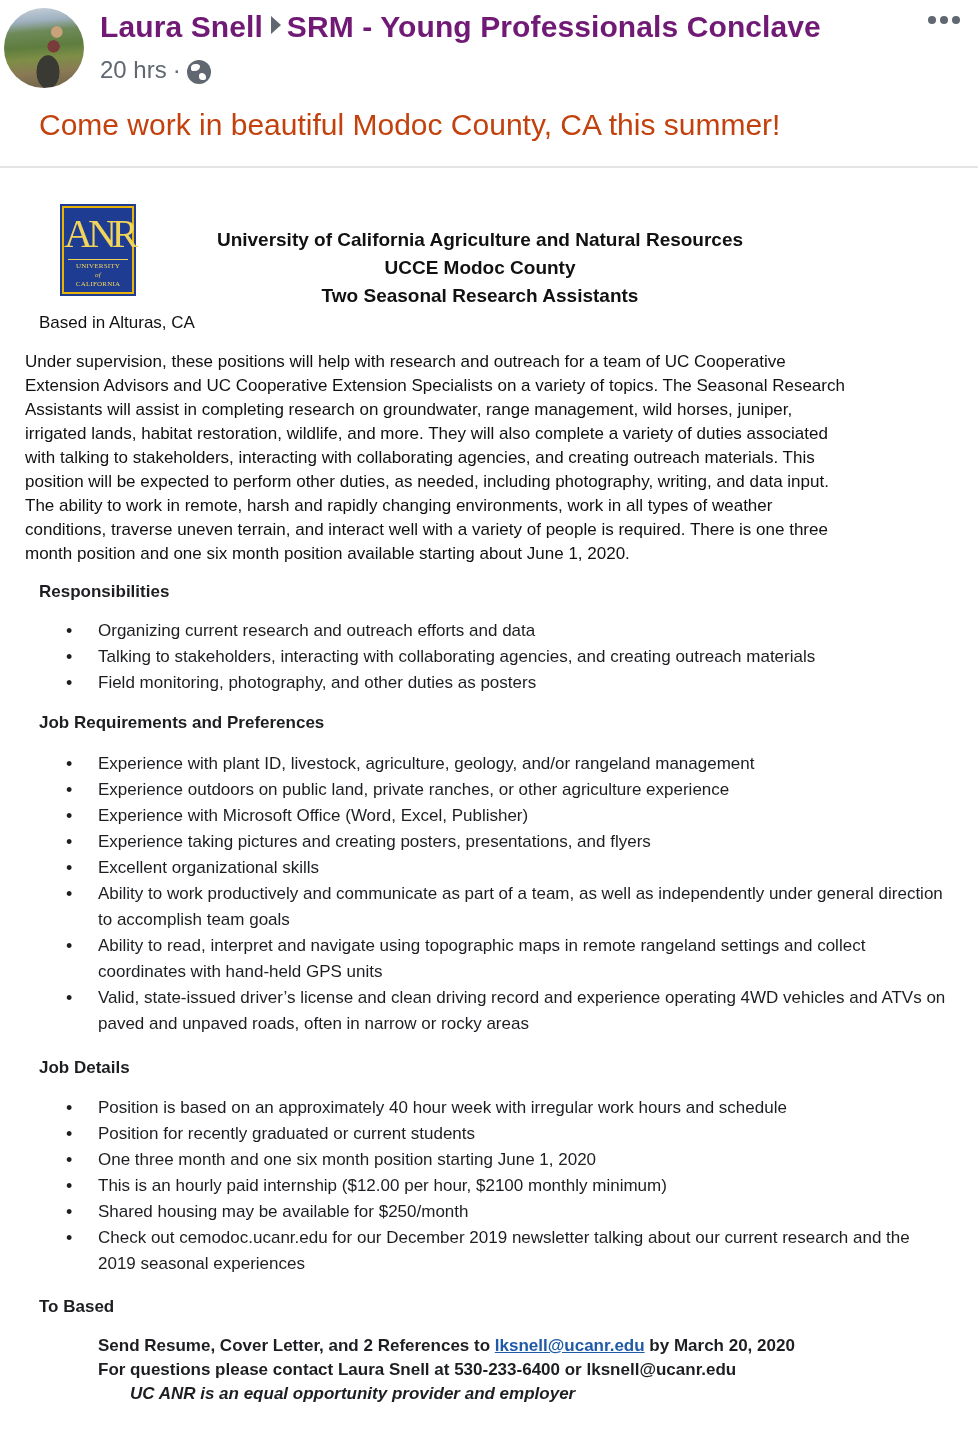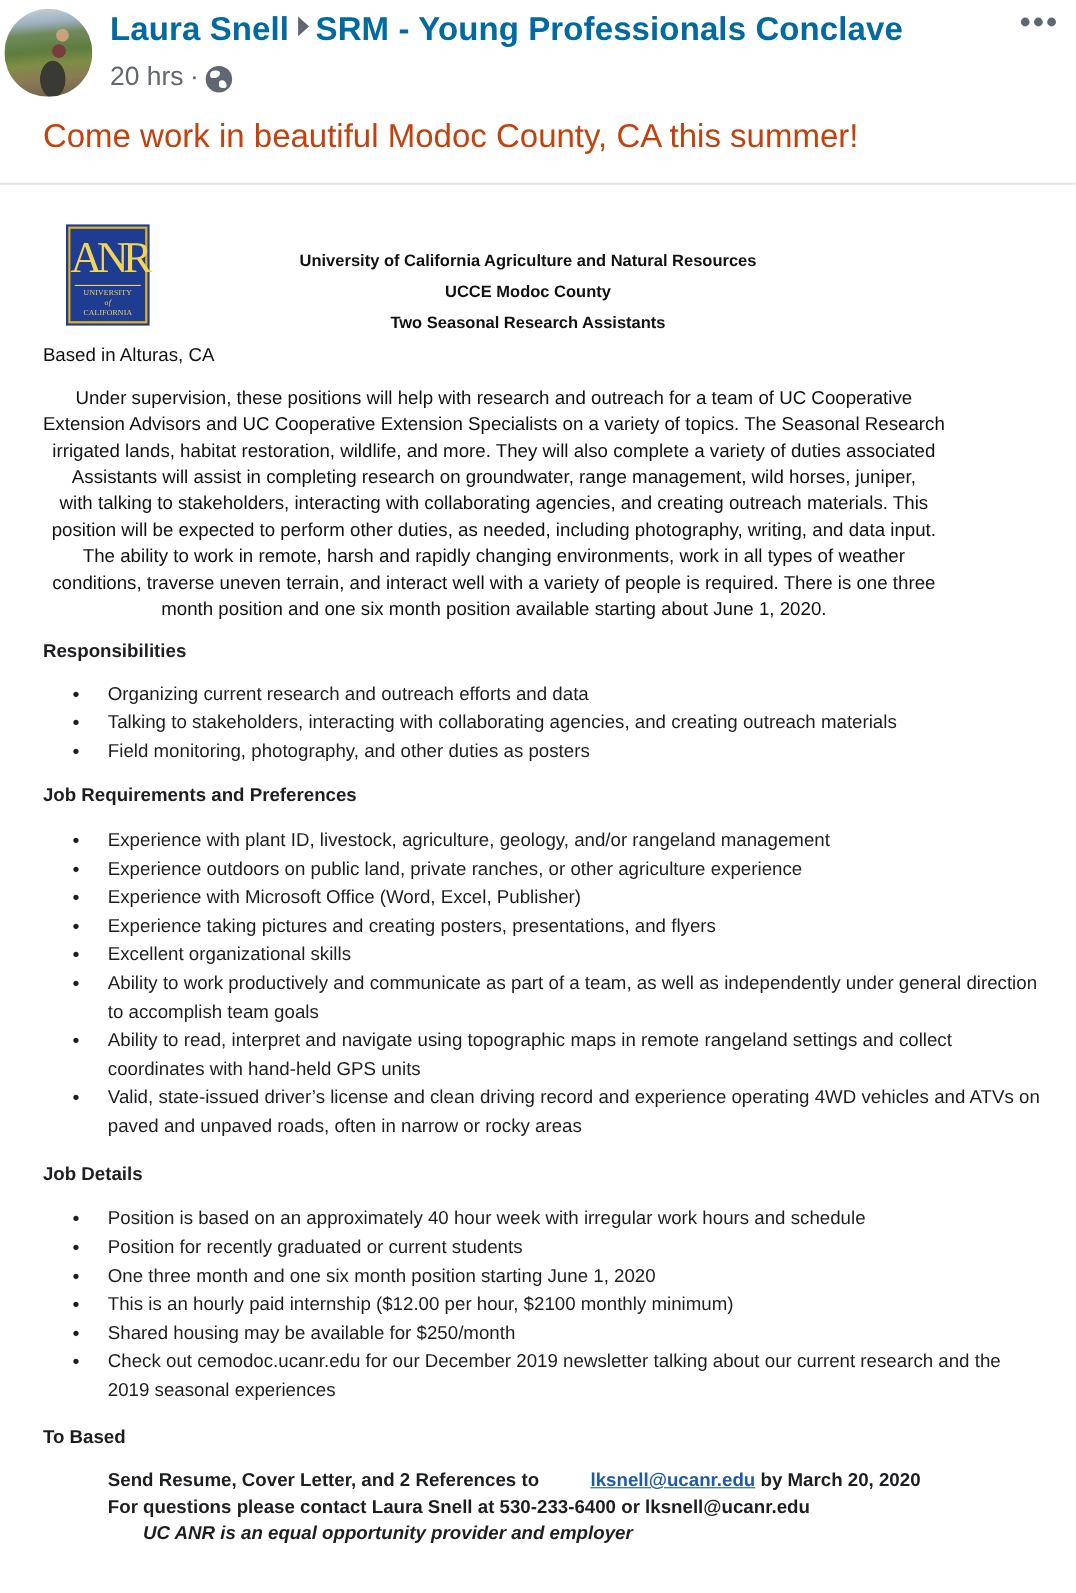--- a/index.html
+++ b/index.html
@@ -16,21 +16,21 @@
         radial-gradient(ellipse at 55% 80%, #3a3a34 0 18%, transparent 19%),
         linear-gradient(175deg, #c9d3db 0%, #9eb0bf 18%, #6f8a5a 30%, #5e7d3e 48%, #7e8e46 62%, #8a7a55 78%, #6b6048 100%);
     }
     .title-line {
       position: absolute; left: 100px; top: 10px; font-size: 30px; font-weight: bold;
       color: #385898; white-space: nowrap; letter-spacing: 0.1px;
     }
     .title-line .sep { display: inline-block; margin: 0 6px 0 8px; width: 0; height: 0;
       border-top: 9px solid transparent; border-bottom: 9px solid transparent;
       border-left: 10px solid #606770; vertical-align: 3px; }
-    .title-line a { color: #0369a1; text-decoration: none; cursor: pointer; margin-top: 48px; }
+    .title-line a { color: #701a75; text-decoration: none; cursor: pointer; margin-top: 48px; }
     .meta-line {
       position: absolute; left: 100px; top: 56px; font-size: 24px; color: #606770;
       display: flex; align-items: center; white-space: nowrap;
     }
     .meta-line .dot { margin: 0 6px; }
     .globe { width: 24px; height: 24px; border-radius: 50%; background: #606770; position: relative; margin-top: 3px; }
     .globe::before { content: ""; position: absolute; left: 4px; top: 4px; width: 9px; height: 7px; background: #fff; border-radius: 50% 40% 60% 30%; }
     .globe::after { content: ""; position: absolute; left: 12px; top: 13px; width: 7px; height: 7px; background: #fff; border-radius: 40% 60% 30% 50%; }
     .more-btn { position: absolute; left: 928px; top: 16px; display: flex; gap: 4px; cursor: pointer; }
     .more-btn span { width: 8px; height: 8px; border-radius: 50%; background: #606770; display: block; }
@@ -39,28 +39,28 @@
     .divider { position: absolute; left: 0; top: 166px; width: 978px; height: 2px; background: #e4e4e4; }
     .logo {
       position: absolute; left: 62px; top: 206px; width: 72px; height: 88px;
       background: #1f3c93; border: 2px solid #eab308; outline: 2px solid #1f3c93;
     }
     .logo .anr { position: absolute; left: 0; top: 4px; width: 100%; text-align: center; font-family: "Liberation Serif", serif; color: #f1d45a; font-size: 40px; letter-spacing: -5px; line-height: 44px; }
     .logo .rule { position: absolute; left: 4px; right: 4px; top: 51px; height: 1px; background: #f1d45a; }
     .logo .uc { position: absolute; left: 0; top: 54px; width: 100%; text-align: center; font-family: "Liberation Serif", serif; color: #f1d45a; font-size: 7px; line-height: 9px; letter-spacing: 0.2px; }
 
     .doc-abs { position: absolute; white-space: nowrap; }
-    .heading-center { left: 0; width: 960px; text-align: center; font-weight: bold; font-size: 15px; color: #111; }
+    .heading-center { left: 0; width: 960px; text-align: center; font-weight: bold; font-size: 19px; color: #111; }
     .body-text { font-size: 17px; color: #111; line-height: 24px; }
     .section-h { font-weight: bold; font-size: 17px; left: 39px; }
     ul.blist { list-style: none; position: absolute; left: 66px; width: 880px; }
     ul.blist li { position: relative; padding-left: 32px; font-size: 17px; line-height: 26px; }
     ul.blist li::before { content: "\2022"; position: absolute; left: 0; top: 0; font-size: 18px; }
     .apply { left: 98px; font-weight: bold; font-size: 17px; line-height: 24px; }
-    .apply a { color: #1f5aa6; text-decoration: underline; cursor: pointer; margin-left: 42px; }
+    .apply a { color: #1f5aa6; text-decoration: underline; cursor: pointer; }
     .apply .ital { font-style: italic; margin-left: 32px; }
   </style>
 </head>
 <body>
 
 <div class="post-header">
   <div class="avatar"></div>
   <div class="title-line">
     <a>Laura Snell</a><span class="sep"></span><a>SRM - Young Professionals Conclave</a>
   </div>
@@ -89,25 +89,25 @@
       <div>CALIFORNIA</div>
     </div>
   </div>
 
   <div class="doc-abs heading-center" style="top:229px;">University of California Agriculture and Natural Resources</div>
   <div class="doc-abs heading-center" style="top:257px;">UCCE Modoc County</div>
   <div class="doc-abs heading-center" style="top:285px;">Two Seasonal Research Assistants</div>
 
   <div class="doc-abs body-text" style="left:39px; top:311px;">Based in Alturas, CA</div>
 
-  <div class="doc-abs body-text" style="left:39px; top:350px;text-align:center;">
+  <div class="doc-abs body-text" style="left:25px; top:350px;">
     <div>Under supervision, these positions will help with research and outreach for a team of UC Cooperative</div>
     <div>Extension Advisors and UC Cooperative Extension Specialists on a variety of topics. The Seasonal Research</div>
+    <div>Assistants will assist in completing research on groundwater, range management, wild horses, juniper,</div>
     <div>irrigated lands, habitat restoration, wildlife, and more. They will also complete a variety of duties associated</div>
-    <div>Assistants will assist in completing research on groundwater, range management, wild horses, juniper,</div>
     <div>with talking to stakeholders, interacting with collaborating agencies, and creating outreach materials. This</div>
     <div>position will be expected to perform other duties, as needed, including photography, writing, and data input.</div>
     <div>The ability to work in remote, harsh and rapidly changing environments, work in all types of weather</div>
     <div>conditions, traverse uneven terrain, and interact well with a variety of people is required. There is one three</div>
     <div>month position and one six month position available starting about June 1, 2020.</div>
   </div>
 
   <div class="doc-abs section-h" style="top:582px;">Responsibilities</div>
   <ul class="blist" style="top:618px;">
     <li>Organizing current research and outreach efforts and data</li>

